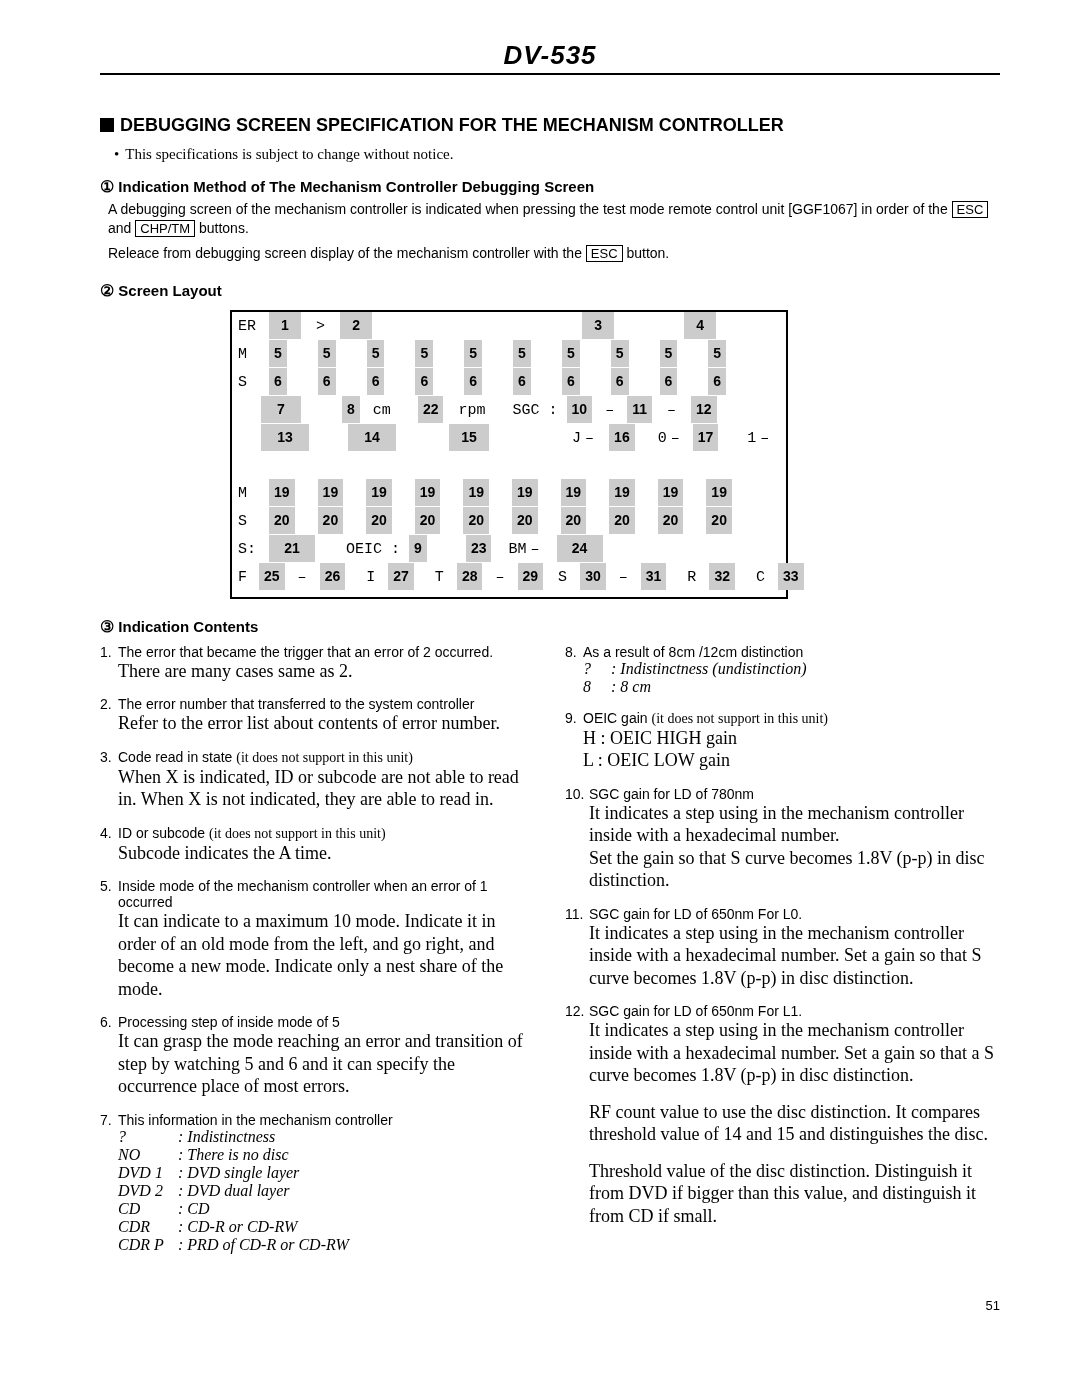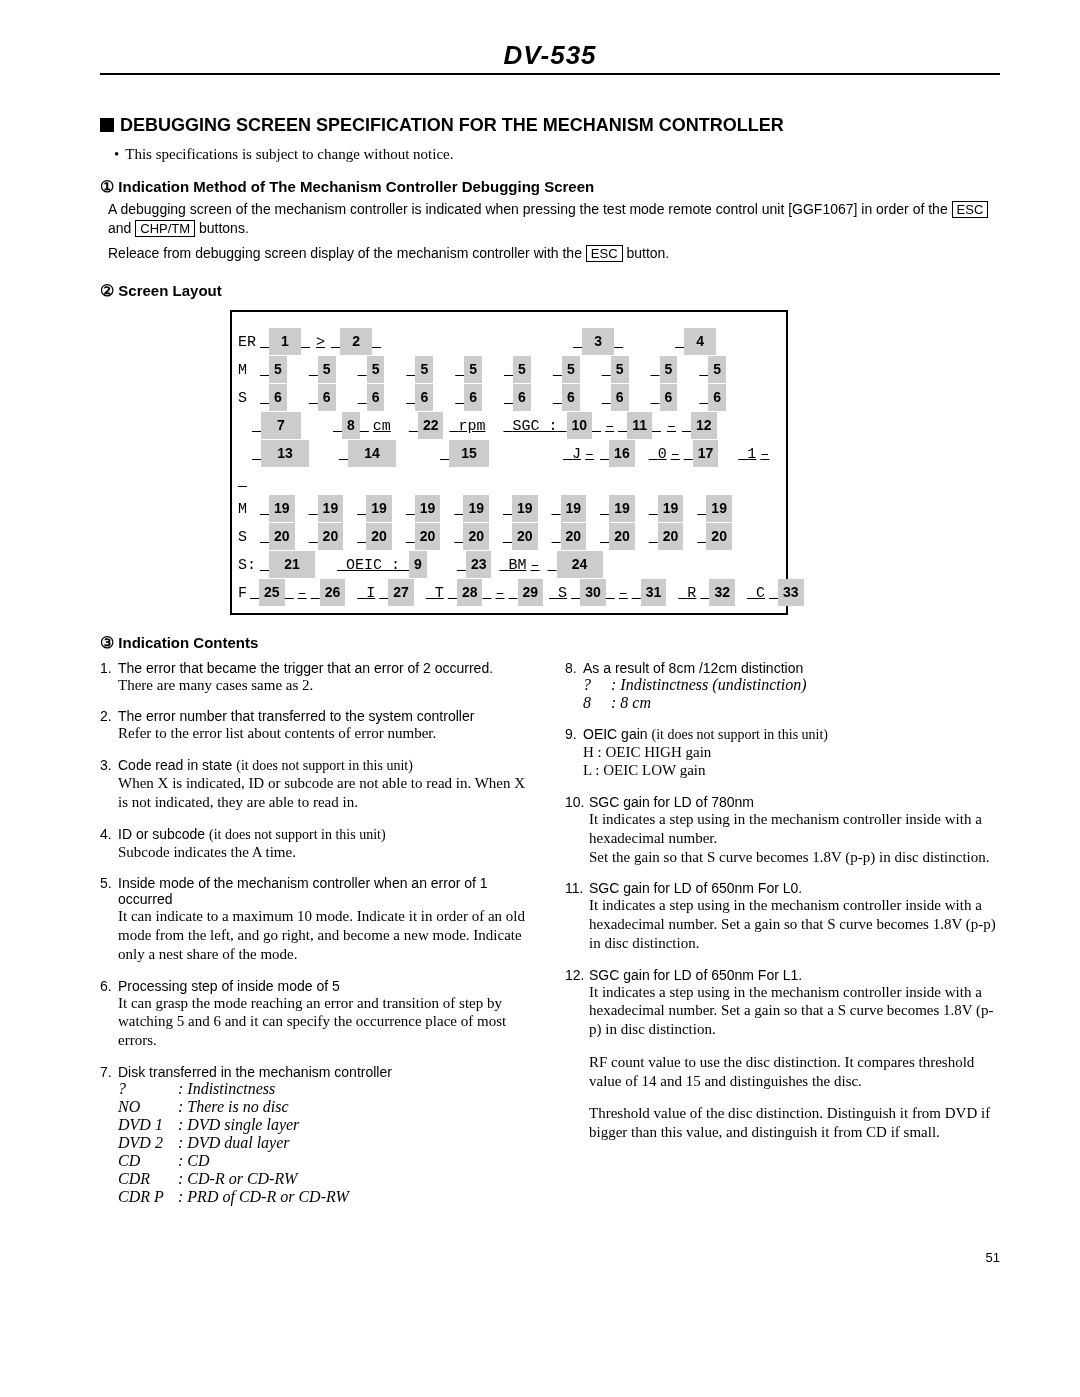--- a/index.html
+++ b/index.html
@@ -61,26 +61,25 @@
     border: 1px solid #000;
     padding: 0 4px;
     font-family: Arial, sans-serif;
     font-size: 13px;
   }
   
   .screen {
     width: 540px;
     border: 2px solid #000;
     margin: 10px 0 18px 130px;
-    padding: 16px 8px 6px 6px;
+    padding: 0 8px 6px 6px;
     font-family: "Courier New", monospace;
     font-size: 15px;
     line-height: 27px;
     white-space: nowrap;
-    text-decoration: underline;
   }
   .screen .row { display:block; }
   .screen .lab { display:inline-block; }
   .numbox {
     display:inline-block;
     background:#ccc;
     border:none;
     padding:0 5px;
     font-weight:bold;
     font-family: Arial, sans-serif;
@@ -104,21 +103,21 @@
     text-indent: -18px;
     padding-left: 18px;
   }
   .item .head .num {
     display:inline-block;
     width:18px;
     text-indent:0;
   }
   .item .detail {
     font-family: "Times New Roman", serif;
-    font-size: 15px;
+    font-size: 18px;
     padding-left: 18px;
     line-height: 1.25;
   }
   .deftable {
     font-family: "Times New Roman", serif;
     font-size: 16px;
     padding-left: 18px;
     font-style: italic;
   }
   .deftable div span.k { display:inline-block; }
@@ -306,21 +305,21 @@
       <div class="head"><span class="num">5.</span><span>Inside mode of the mechanism controller when an error of 1 occurred</span></div>
       <div class="detail">It can indicate to a maximum 10 mode. Indicate it in order of an old mode from the left, and go right, and become a new mode. Indicate only a nest share of the mode.</div>
     </div>
 
     <div class="item">
       <div class="head"><span class="num">6.</span><span>Processing step of inside mode of 5</span></div>
       <div class="detail">It can grasp the mode reaching an error and transition of step by watching 5 and 6 and it can specify the occurrence place of most errors.</div>
     </div>
 
     <div class="item">
-      <div class="head"><span class="num">7.</span><span>Disk transferred in the mechanism controller</span></div>
+      <div class="head"><span class="num">7.</span><span>This information in the mechanism controller</span></div>
       <div class="deftable">
           <div><span class="k" style="width: 60px;">?</span><span>: Indistinctness</span></div>
           <div><span class="k" style="width: 60px;">NO</span><span>: There is no disc</span></div>
           <div><span class="k" style="width: 60px;">DVD 1</span><span>: DVD single layer</span></div>
           <div><span class="k" style="width: 60px;">DVD 2</span><span>: DVD dual layer</span></div>
           <div><span class="k" style="width: 60px;">CD</span><span>: CD</span></div>
           <div><span class="k" style="width: 60px;">CDR</span><span>: CD-R or CD-RW</span></div>
           <div><span class="k" style="width: 60px;">CDR P</span><span>: PRD of CD-R or CD-RW</span></div>
         </div>
     </div>

